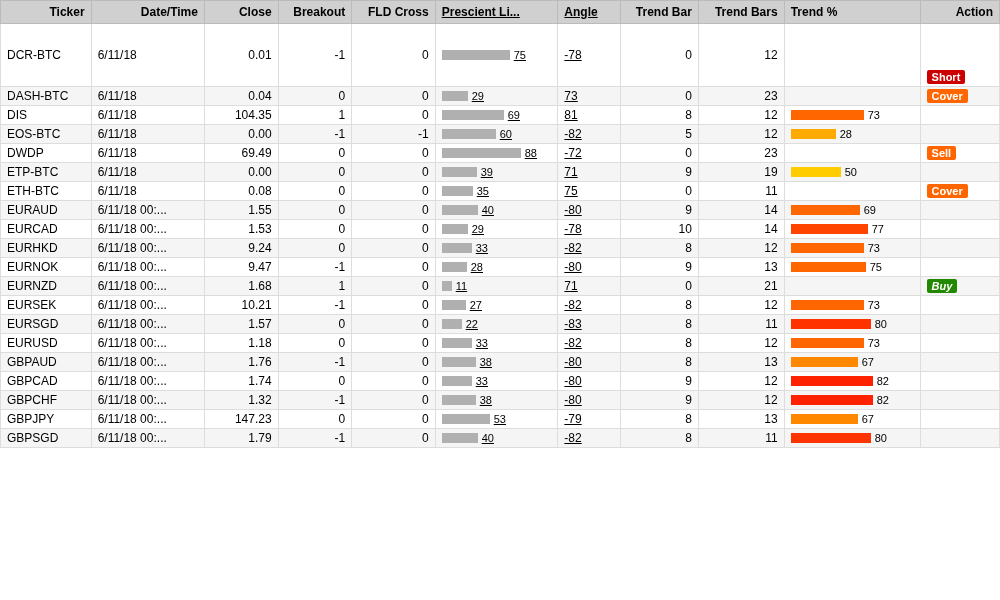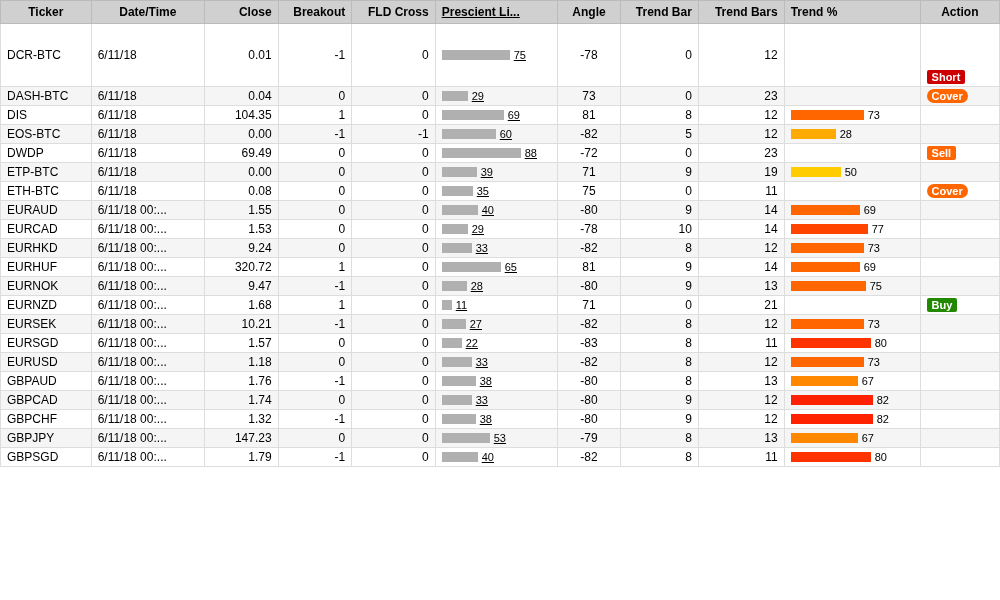--- a/index.html
+++ b/index.html
@@ -12,21 +12,21 @@
     }
     table {
       width: 1000px;
       border-collapse: collapse;
     }
     thead tr {
       background: #d0d0d0;
     }
     thead th {
       padding: 4px 6px;
-      text-align: center;
+      text-align: right;
       border: 1px solid #bbb;
       font-weight: bold;
       font-size: 12px;
       white-space: nowrap;
     }
     tbody tr {
       border-bottom: 1px solid #ddd;
     }
     tbody tr:nth-child(even) {
       background: #f5f5f5;
@@ -39,21 +39,21 @@
       border: 1px solid #ddd;
       white-space: nowrap;
       font-size: 12px;
     }
     .col-ticker { width: 80px; }
     .col-datetime { width: 100px; margin-left: 12px; }
     .col-close { width: 65px; text-align: right; margin-top: 48px; }
     .col-breakout { width: 60px; text-align: right; }
     .col-fld { width: 65px; text-align: right; }
     .col-prescient { width: 100px; text-decoration: underline; }
-    .col-angle { width: 55px; text-align: center; }
+    .col-angle { width: 55px; text-align: left; text-decoration: underline; }
     .col-trendbar { width: 65px; text-align: right; }
     .col-trendbars { width: 75px; text-align: right; }
     .col-trendpct { width: 120px; }
     .col-action { width: 70px; }
 
     .prescient-bar-container {
       display: flex;
       align-items: center;
       height: 14px;
     }
@@ -83,23 +83,23 @@
 
     .action-badge {
       padding: 1px 5px;
       font-size: 11px;
       font-weight: bold;
       color: #fff;
       border-radius: 2px;
       display: inline-block;
     }
     .action-short { background: #cc0000; margin-top: 44px; }
-    .action-cover { background: #ff6600; border-radius: 7px; }
+    .action-cover { background: #ff6600; }
     .action-sell  { background: #ff6600; }
-    .action-buy   { background: #228800; }
+    .action-buy   { background: #228800; font-style: italic; }
 
     thead th.col-prescient,
     thead th.col-trendpct { text-align: left; }
   </style>
 </head>
 <body>
 
 <table>
   <thead>
     <tr>
@@ -341,43 +341,20 @@
     <td class="col-trendbars">12</td>
     <td class="col-trendpct">
       <div class="trend-bar-container">
         <span class="trend-bar" style="width:73px; background:#ff6600;"></span>
         <span class="trend-val">73</span>
       </div>
     </td>
     <td class="col-action"></td>
   </tr>
       <tr>
-    <td class="col-ticker">EURHUF</td>
-    <td class="col-datetime">6/11/18 00:...</td>
-    <td class="col-close">320.72</td>
-    <td class="col-breakout">1</td>
-    <td class="col-fld">0</td>
-    <td class="col-prescient">
-      <div class="prescient-bar-container">
-        <span class="prescient-bar" style="width:59px;"></span>
-        <span class="prescient-val">65</span>
-      </div>
-    </td>
-    <td class="col-angle">81</td>
-    <td class="col-trendbar">9</td>
-    <td class="col-trendbars">14</td>
-    <td class="col-trendpct">
-      <div class="trend-bar-container">
-        <span class="trend-bar" style="width:69px; background:#ff6600;"></span>
-        <span class="trend-val">69</span>
-      </div>
-    </td>
-    <td class="col-action"></td>
-  </tr>
-      <tr>
     <td class="col-ticker">EURNOK</td>
     <td class="col-datetime">6/11/18 00:...</td>
     <td class="col-close">9.47</td>
     <td class="col-breakout">-1</td>
     <td class="col-fld">0</td>
     <td class="col-prescient">
       <div class="prescient-bar-container">
         <span class="prescient-bar" style="width:25px;"></span>
         <span class="prescient-val">28</span>
       </div>

